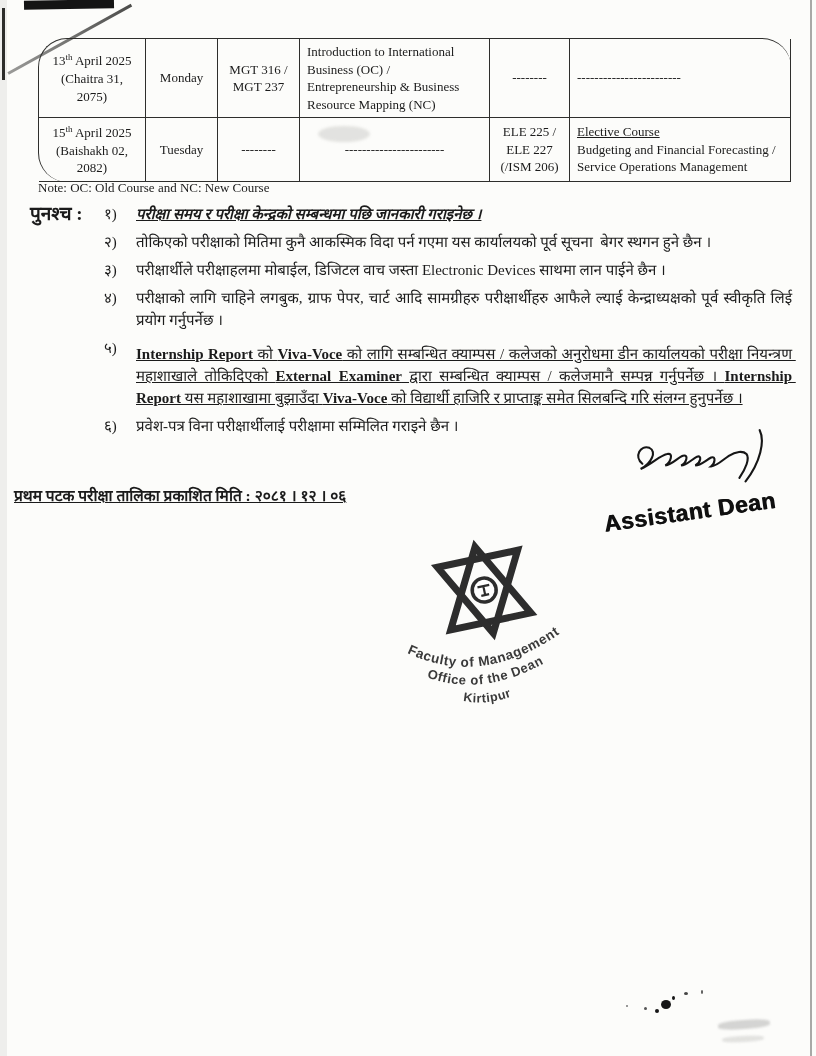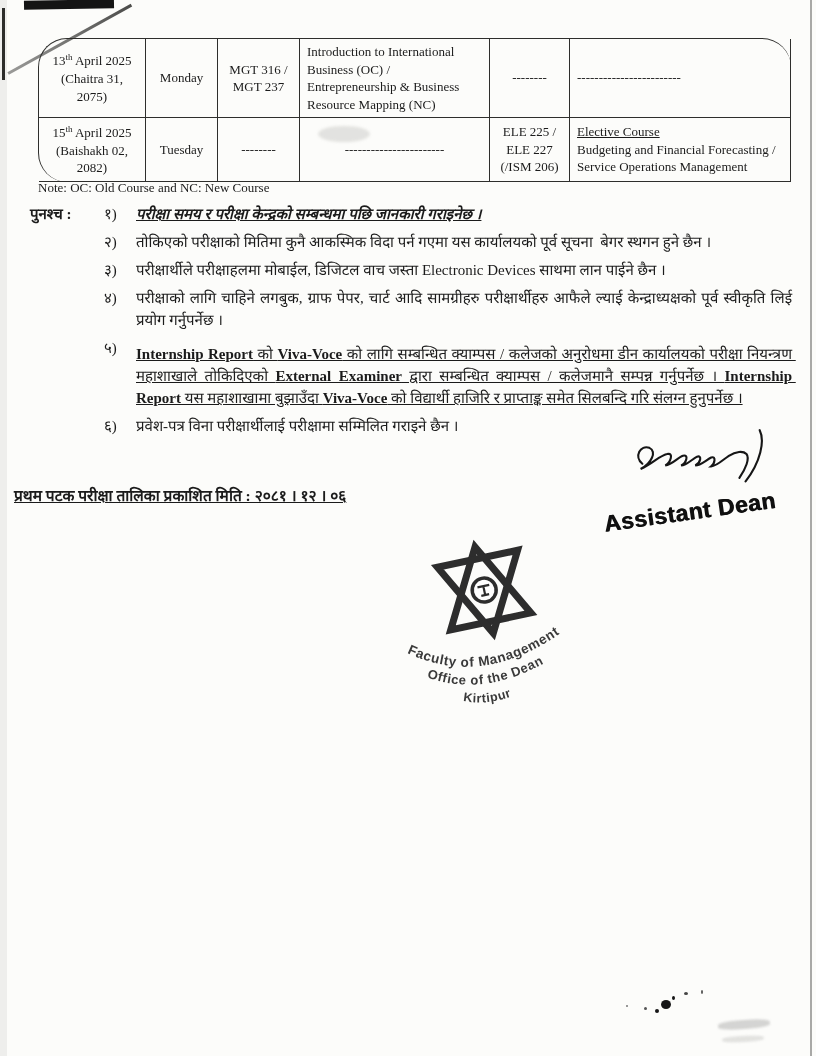--- a/index.html
+++ b/index.html
@@ -34,21 +34,21 @@
   .row1 .cell{min-height:64px;}
   .row{display:contents;}
   .cell.left{align-items:flex-start;text-align:left;}
   .elective-title{text-decoration:underline;}
   .cell-smudge{position:absolute;left:18px;top:8px;width:52px;height:16px;background:rgba(110,110,105,0.18);border-radius:50%;filter:blur(1.5px);}
   sup{font-size:9px;}
   
   .note-line{position:absolute;left:38px;top:180px;font-size:13px;}
   .notes{position:absolute;left:30px;top:203px;width:762px;}
   .notes-row{display:flex;margin-bottom:6px;}
-  .ps-label{width:74px;flex:0 0 74px;font-weight:bold;font-size:15px;line-height:22px;}
+  .ps-label{width:74px;flex:0 0 74px;font-weight:bold;font-size:19px;line-height:22px;}
   .item{display:flex;margin-bottom:6px;}
   .item .num{width:32px;flex:0 0 32px;font-size:15px;line-height:22px;}
   .item .txt{flex:1;font-size:15px;line-height:22px;text-align:justify;white-space:pre-wrap;}
   .item1 .txt{font-weight:bold;font-style:italic;text-decoration:underline;}
   .item5 .txt{text-decoration:underline;margin-top:6px;}
   .b{font-weight:bold;}
   .indent-after-label{margin-left:74px;}
   
   .publish-line{position:absolute;left:14px;top:484px;font-size:15.5px;font-weight:bold;text-decoration:underline;}
   .signature{position:absolute;left:630px;top:423px;}

